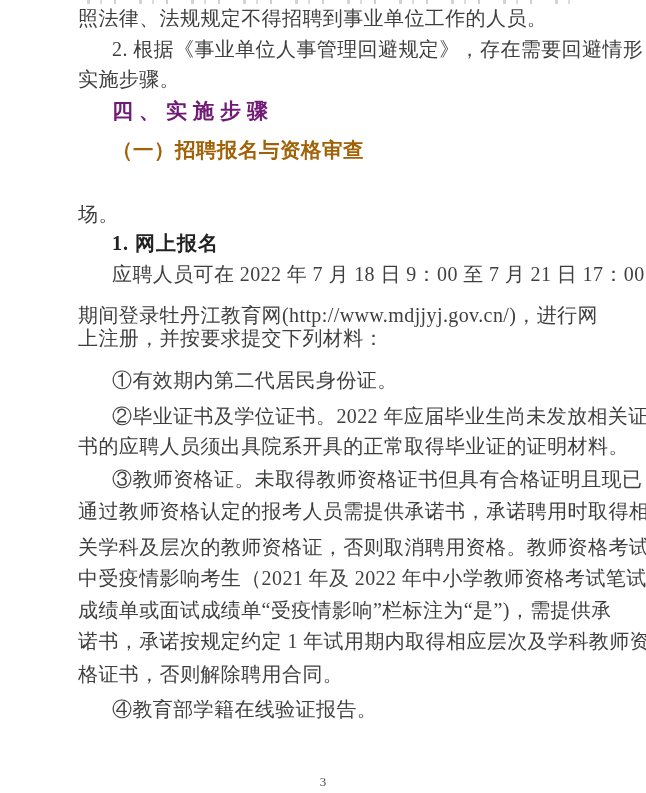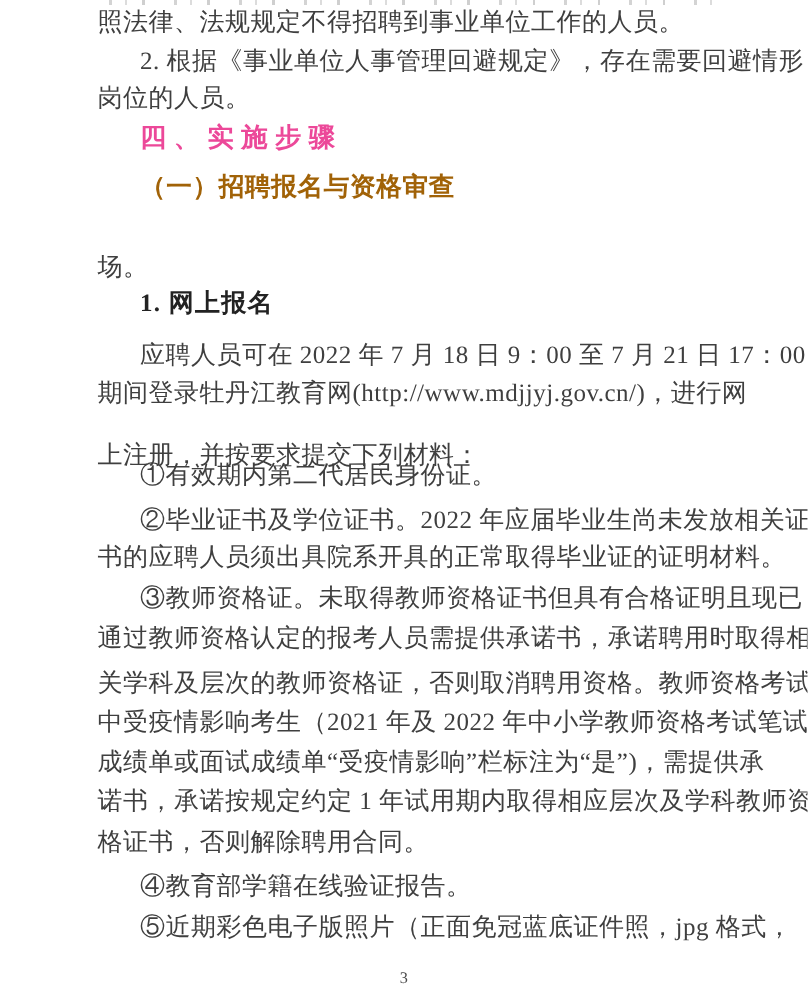--- a/index.html
+++ b/index.html
@@ -33,39 +33,39 @@
     color:#3f3f3f;
     white-space:nowrap;
   }
   .ind{left:112px;}
   
   .hei{
     font-family:"Liberation Sans","DejaVu Sans",sans-serif;
     font-weight:bold;
     font-size:21px;
     letter-spacing:6px;
-    color:#ec4899;
+    color:#701a75;
   }
   .kai{
     font-weight:bold;
     font-size:20.5px;
     letter-spacing:0.5px;
     color:#a16207;
   }
   .num-heading{
     font-weight:bold;
     font-size:20px;
     letter-spacing:1px;
     color:#222222;
     text-align:right;
   }
   
   .l0{top:6px}   .l1{top:37px}  .l2{top:67px}  .l3{top:99px}
   .l4{top:138px} .l5{top:168px} .l6{top:202px} .l7{top:231px}
-  .l8{top:272px} .l9{top:303px} .l10{top:352px}.l11{top:368px}
+  .l8{top:262px} .l9{top:303px} .l10{top:326px}.l11{top:368px}
   .l12{top:404px}.l13{top:434px}.l14{top:467px}.l15{top:499px}
   .l16{top:535px}.l17{top:566px}.l18{top:598px}.l19{top:629px}
   .l20{top:662px}.l21{top:697px}.l22{top:730px}
   .page-number{
     position:absolute;
     top:774px;left:0;right:0;
     text-align:center;
     font-size:13px;
     color:#4a4a4a;
     letter-spacing:0;
@@ -73,36 +73,35 @@
 </style>
 </head>
 <body>
 
 <div class="page">
 
   <div class="top-remnant"></div>
 
   <div class="ln l0">照法律、法规规定不得招聘到事业单位工作的人员。</div>
   <div class="ln ind l1">2. 根据《事业单位人事管理回避规定》，存在需要回避情形</div>
-  <div class="ln l2">岗位的人员。</div>
+  <div class="ln l2">实施步骤。</div>
   <div class="ln ind l3 hei">四、实施步骤</div>
   <div class="ln ind l4 kai">（一）招聘报名与资格审查</div>
   <div class="ln l6">场。</div>
   <div class="ln ind l7 num-heading">1. 网上报名</div>
   <div class="ln ind l8">应聘人员可在 2022 年 7 月 18 日 9：00 至 7 月 21 日 17：00</div>
   <div class="ln l9">期间登录牡丹江教育网(http://www.mdjjyj.gov.cn/)，进行网</div>
   <div class="ln l10">上注册，并按要求提交下列材料：</div>
   <div class="ln ind l11">①有效期内第二代居民身份证。</div>
   <div class="ln ind l12">②毕业证书及学位证书。2022 年应届毕业生尚未发放相关证</div>
   <div class="ln ind l14">③教师资格证。未取得教师资格证书但具有合格证明且现已</div>
   <div class="ln l13">书的应聘人员须出具院系开具的正常取得毕业证的证明材料。</div>
   <div class="ln l15">通过教师资格认定的报考人员需提供承诺书，承诺聘用时取得相</div>
   <div class="ln l16">关学科及层次的教师资格证，否则取消聘用资格。教师资格考试</div>
   <div class="ln l17">中受疫情影响考生（2021 年及 2022 年中小学教师资格考试笔试</div>
   <div class="ln l18">成绩单或面试成绩单“受疫情影响”栏标注为“是”)，需提供承</div>
   <div class="ln l19">诺书，承诺按规定约定 1 年试用期内取得相应层次及学科教师资</div>
   <div class="ln l20">格证书，否则解除聘用合同。</div>
   <div class="ln ind l21">④教育部学籍在线验证报告。</div>
-  <div class="ln ind l22">⑤近期彩色电子版照片（正面免冠蓝底证件照，jpg 格式，</div>
 
   <div class="page-number">3</div>
 
 </div>
 
 </body></html>

